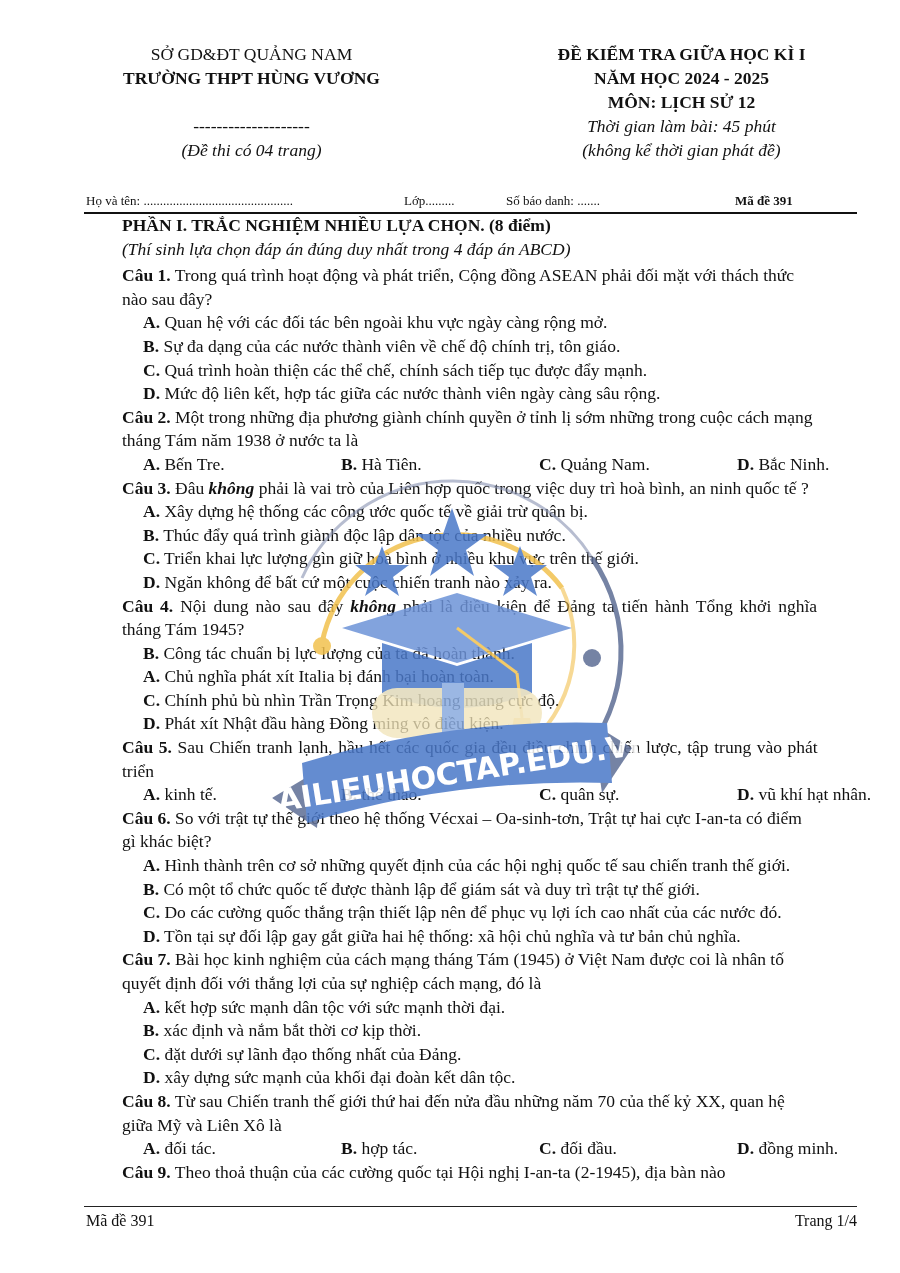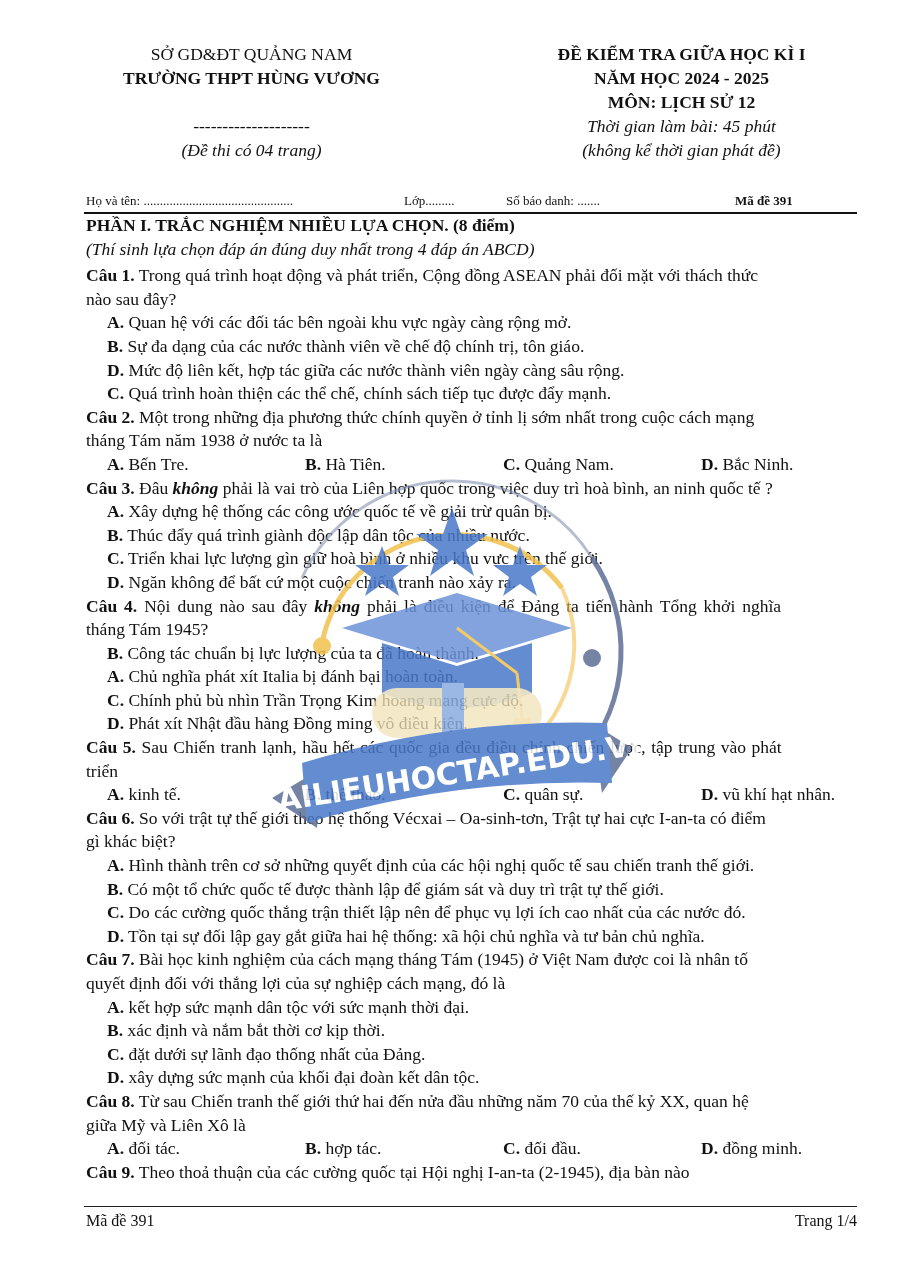--- a/index.html
+++ b/index.html
@@ -11,21 +11,21 @@
   .hleft { left: 0; width: 335px; }
   .hright { left: 420px; width: 355px; }
   .hline { font-size: 17.5px; line-height: 24px; white-space: nowrap; }
   .b { font-weight: bold; }
   .i { font-style: italic; }
   .info-row { position: absolute; top: 189px; left: 86px; width: 771px; height: 24px;
               font-size: 13px; line-height: 24px; }
   .info-row span { position: absolute; top: 0; white-space: nowrap; }
   .rule-top { position: absolute; top: 212px; left: 84px; width: 773px; height: 2px; background: #111; }
   .content { position: absolute; top: 214px; left: 86px; width: 772px; }
-  .line { font-size: 17.5px; line-height: 23.6px; white-space: nowrap; }
+  .line { font-size: 17.5px; line-height: 23.6px; white-space: nowrap; margin-left: 36px; }
   .opt { padding-left: 21px; }
   .opt4 { position: relative; height: 23.6px; padding-left: 21px; }
   .opt4 span.o { position: absolute; top: 0; white-space: nowrap; }
   .footer-rule { position: absolute; top: 1206px; left: 84px; width: 773px; height: 1px; background: #222; }
   .footer { position: absolute; top: 1210px; left: 86px; width: 771px; font-size: 16px; line-height: 22px; }
   .footer .fl { position: absolute; left: 0; }
   .footer .fr { position: absolute; right: 0; text-align: right; }
   .watermark { position: absolute; left: 262px; top: 468px; width: 380px; height: 360px; pointer-events: none; opacity: 0.85; }
 </style>
 </head>
@@ -60,26 +60,26 @@
 
   <div class="content">
     <div class="line b">PHẦN I. TRẮC NGHIỆM NHIỀU LỰA CHỌN. (8 điểm)</div>
     <div class="line i">(Thí sinh lựa chọn đáp án đúng duy nhất trong 4 đáp án ABCD)</div>
 
     <div style="margin-top:3px">
       <div class="line"><b>Câu 1.</b> <span>Trong quá trình hoạt động và phát triển, Cộng đồng ASEAN phải đối mặt với thách thức</span></div>
       <div class="line">nào sau đây?</div>
       <div class="line opt"><b>A.</b> <span>Quan hệ với các đối tác bên ngoài khu vực ngày càng rộng mở.</span></div>
       <div class="line opt"><b>B.</b> <span>Sự đa dạng của các nước thành viên về chế độ chính trị, tôn giáo.</span></div>
+      <div class="line opt"><b>C.</b> <span>Quá trình hoàn thiện các thể chế, chính sách tiếp tục được đẩy mạnh.</span></div>
       <div class="line opt"><b>D.</b> <span>Mức độ liên kết, hợp tác giữa các nước thành viên ngày càng sâu rộng.</span></div>
-      <div class="line opt"><b>C.</b> <span>Quá trình hoàn thiện các thể chế, chính sách tiếp tục được đẩy mạnh.</span></div>
     </div>
 
     <div>
-      <div class="line"><b>Câu 2.</b> <span>Một trong những địa phương thức chính quyền ở tỉnh lị sớm nhất trong cuộc cách mạng</span></div>
+      <div class="line"><b>Câu 2.</b> <span>Một trong những địa phương giành chính quyền ở tỉnh lị sớm những trong cuộc cách mạng</span></div>
       <div class="line">tháng Tám năm 1938 ở nước ta là</div>
       <div class="line opt4">
         <span class="o" style="left:21px"><b>A.</b> <span>Bến Tre.</span></span>
         <span class="o" style="left:219px"><b>B.</b> <span>Hà Tiên.</span></span>
         <span class="o" style="left:417px"><b>C.</b> <span>Quảng Nam.</span></span>
         <span class="o" style="left:615px"><b>D.</b> <span>Bắc Ninh.</span></span>
       </div>
     </div>
 
     <div>

